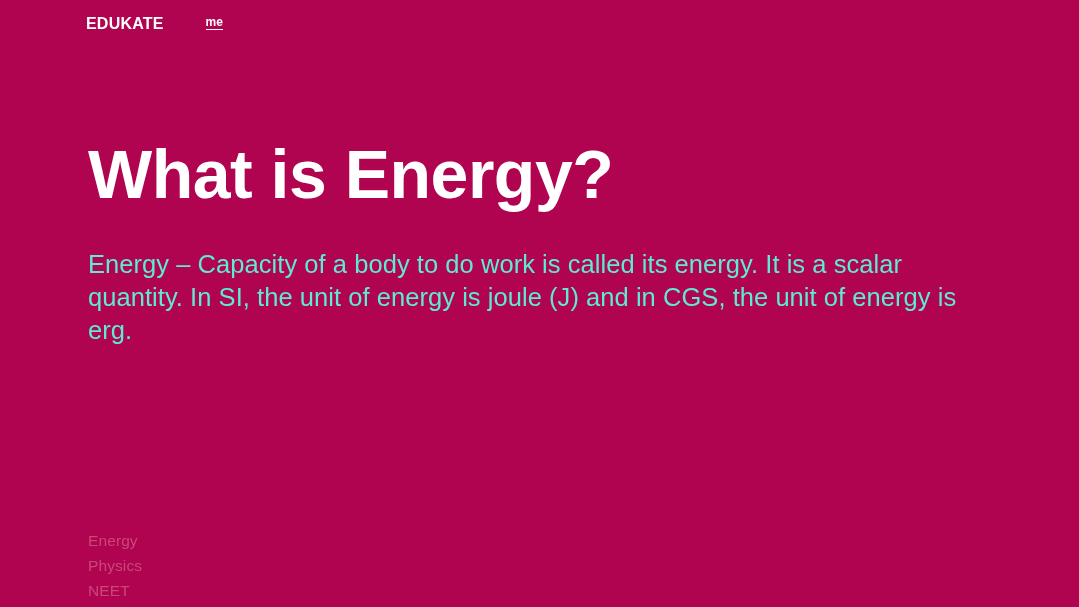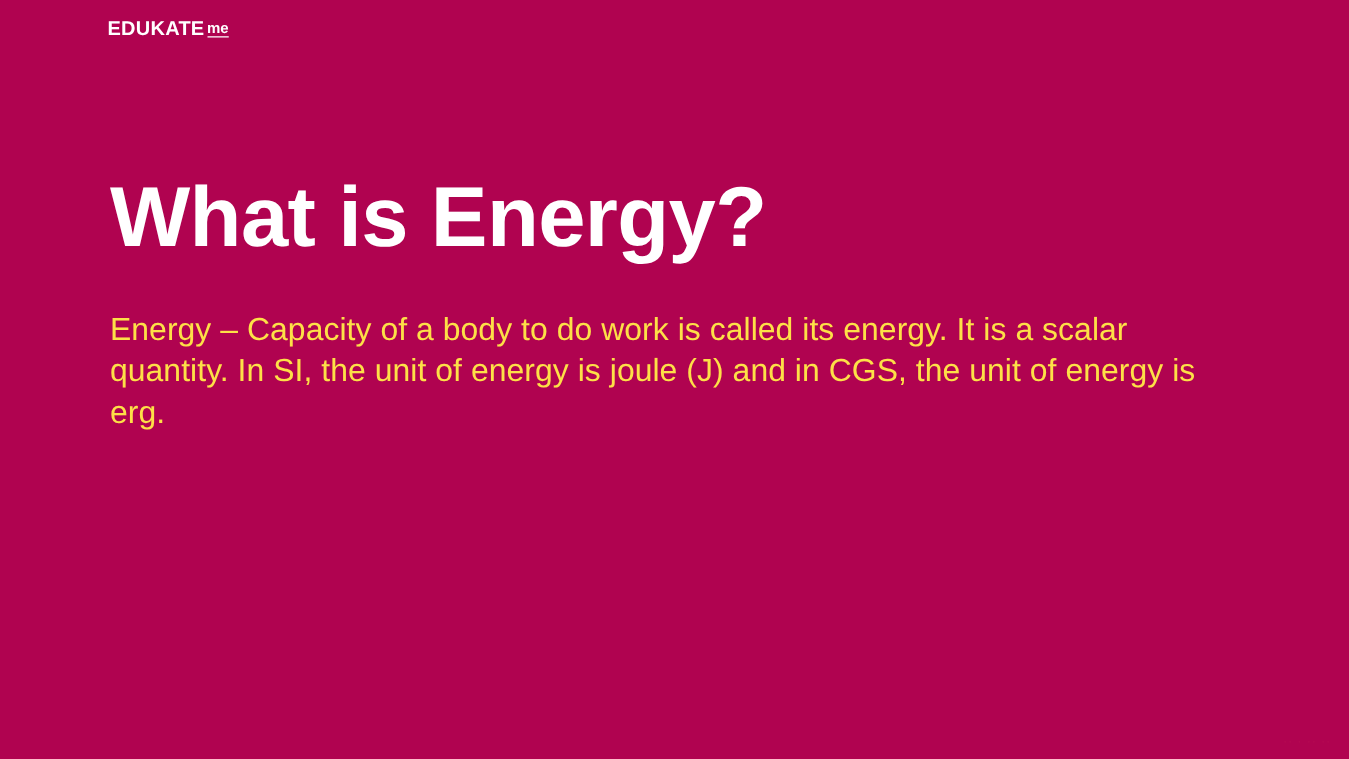--- a/index.html
+++ b/index.html
@@ -24,20 +24,21 @@
 
   
   .brand {
     position: absolute;
     left: 86px;
     top: 16px;
     display: flex;
     align-items: flex-start;
     line-height: 1;
     user-select: none;
+    gap: 40px;
   }
   .brand-name {
     font-size: 16px;
     font-weight: bold;
     letter-spacing: 0.2px;
     color: #ffffff;
   }
   .brand-suffix {
     font-size: 12px;
     font-weight: bold;
@@ -66,21 +67,21 @@
 
   
   .body-copy {
     position: absolute;
     left: 88px;
     top: 248px;
     width: 902px;
     margin: 0;
     font-size: 25.5px;
     font-weight: normal;
-    color: #fde047;
+    color: #5eead4;
     line-height: 33px;
     letter-spacing: 0.05px;
   }
 
   
   .tags {
     position: absolute;
     left: 88px;
     bottom: 4px;
     margin: 0;
@@ -113,16 +114,21 @@
 
   <div class="brand">
     <span class="brand-name">EDUKATE</span>
     <span class="brand-suffix">me</span>
   </div>
 
   <h1 class="title">What is Energy?</h1>
 
   <p class="body-copy">Energy – Capacity of a body to do work is called its energy. It is a scalar quantity. In SI, the unit of energy is joule (J) and in CGS, the unit of energy is erg.</p>
 
+  <ul class="tags">
+    <li class="tag">Energy</li>
+    <li class="tag">Physics</li>
+    <li class="tag">NEET</li>
+  </ul>
 
   <div class="watermark">·· · ·· ··</div>
 
 </div>
 
 </body></html>

